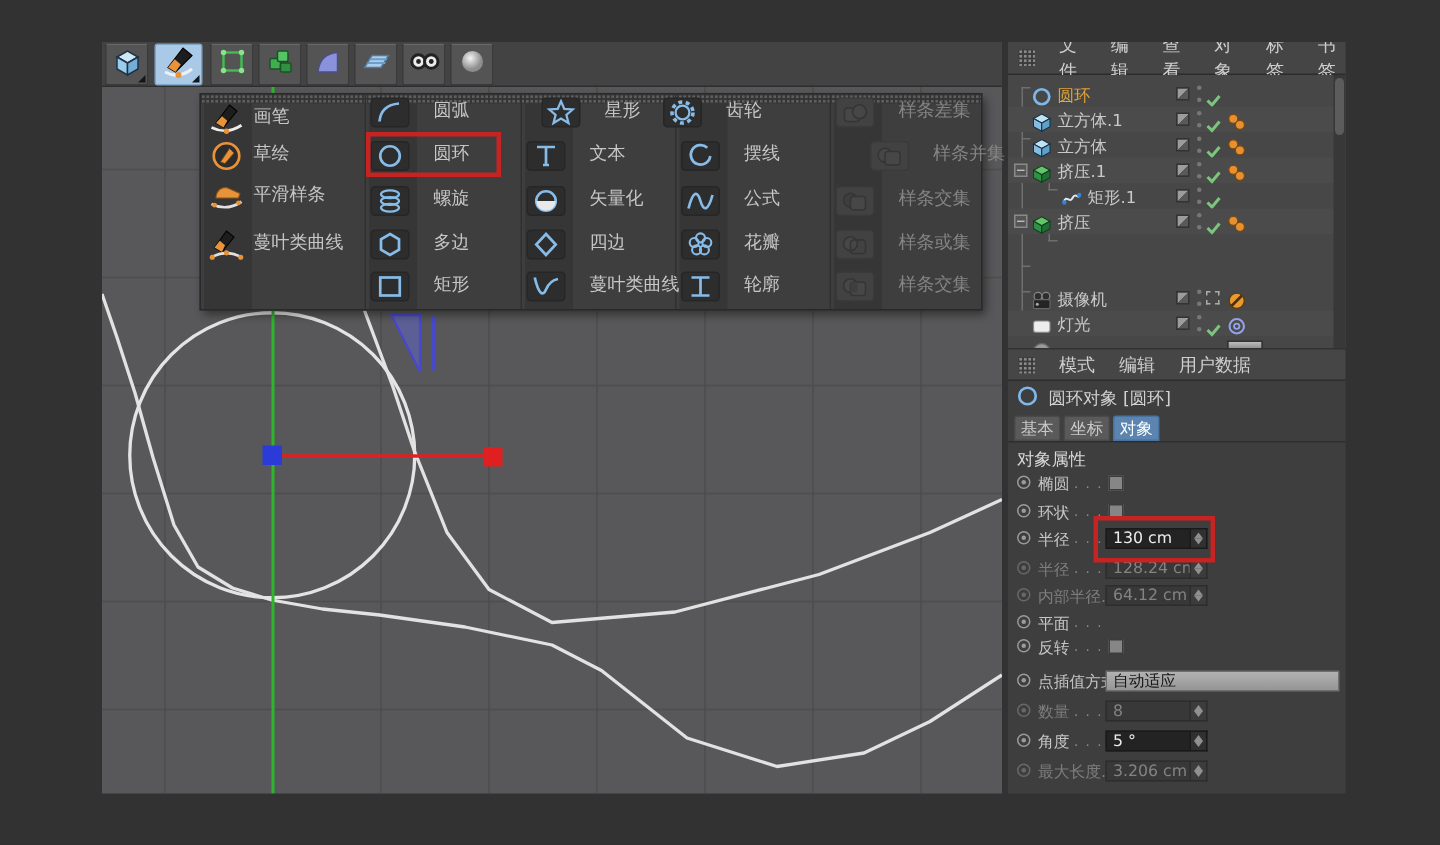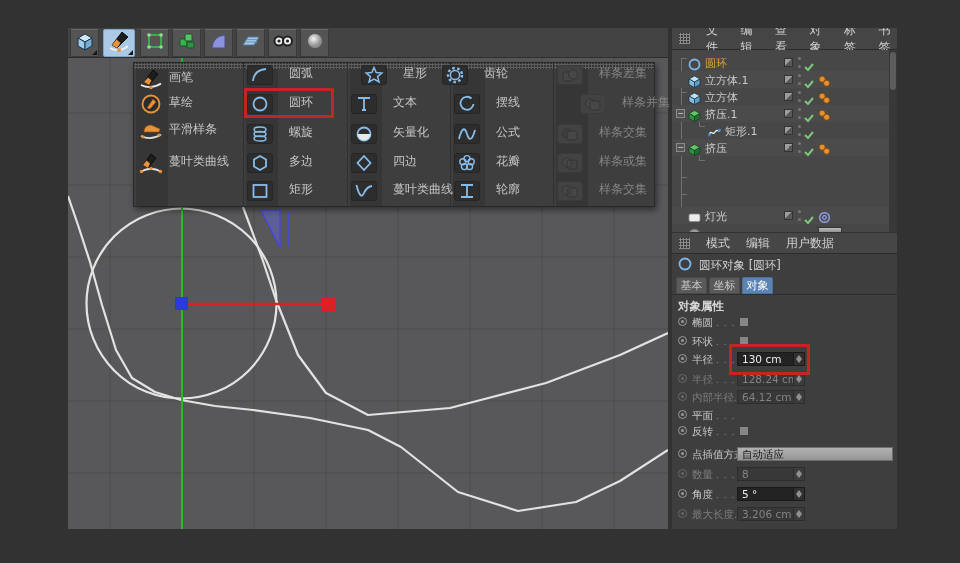--- a/index.html
+++ b/index.html
@@ -56,21 +56,21 @@
   #omsbtrack{left:217px;top:22px;width:8px;height:182px;background:#383838;}
 
   
   #am{left:672px;top:233px;width:225px;height:296px;background:#3e3e3e;overflow:hidden;}
   #ammenu{left:0;top:0;width:225px;height:21px;background:#464646;border-bottom:1px solid #2c2c2c;display:flex;align-items:center;gap:16px;padding-left:7px;}
   #amtitle{left:6px;top:24px;height:17px;display:flex;align-items:center;gap:7px;}
   #amtitle .ttl{font-size:11.5px;color:#d2d2d2;}
   .tab{position:absolute;top:44px;width:31px;height:17px;background:#5a5a5a;color:#c9c9c9;font-size:11px;display:flex;align-items:center;justify-content:center;border-radius:2px 2px 0 0;border:1px solid #494949;}
   .tab.on{background:#5b84b0;color:#fff;border-color:#49729e;}
   #amdiv{left:0;top:61px;width:225px;height:1px;background:#2e2e2e;}
-  #amsec{left:6px;top:66px;font-size:11.5px;font-weight:bold;color:#d8d8d8;}
+  #amsec{left:6px;top:66px;font-size:11.5px;font-weight:normal;color:#d8d8d8;}
   .arow{position:absolute;left:0;width:225px;height:17px;display:flex;align-items:center;}
   .akey{position:absolute;left:6px;top:3px;width:9px;height:9px;border:1.5px solid #9a9a9a;border-radius:50%;}
   .akey::after{content:"";position:absolute;left:2px;top:2px;width:3px;height:3px;border-radius:50%;background:#9a9a9a;}
   .albl{position:absolute;left:20px;font-size:10.5px;color:#c6c6c6;white-space:nowrap;}
   .aldr{position:absolute;left:0;font-size:9px;color:#8b8b8b;letter-spacing:1px;overflow:hidden;white-space:nowrap;}
   .afield{position:absolute;left:65px;top:1px;width:68px;height:14px;display:flex;}
   .aval{width:57px;height:14px;background:#232323;border:1px solid #1a1a1a;color:#ececec;font-size:10.5px;line-height:12px;padding-left:4px;white-space:nowrap;overflow:hidden;}
   .astep{width:11px;height:14px;background:#303030;border:1px solid #1a1a1a;border-left:none;position:relative;}
   .astep::before{content:"";position:absolute;left:2px;top:2px;border-left:3px solid transparent;border-right:3px solid transparent;border-bottom:4px solid #909090;}
   .astep::after{content:"";position:absolute;left:2px;bottom:2px;border-left:3px solid transparent;border-right:3px solid transparent;border-top:4px solid #909090;}
@@ -567,20 +567,39 @@
               <polyline points="1,5 4,8 9,2" stroke="#7cc57c" stroke-width="2" fill="none"></polyline>
             </svg></span>
         <span class="otag" style="left:146px"><svg width="13" height="13">
               <circle cx="4.2" cy="4.2" r="3" fill="#e89030" stroke="#7a4a10" stroke-width="0.8"></circle>
               <circle cx="8.6" cy="8.2" r="3" fill="#e89030" stroke="#7a4a10" stroke-width="0.8"></circle>
             </svg></span>
       </div>
 
 
 
+      <div class="orow" style="top:140px">
+        <span class="oicn" style="left:16px"><svg width="13" height="13">
+              <circle cx="4" cy="3.5" r="2.6" fill="#2e2e2e" stroke="#888" stroke-width="0.8"></circle>
+              <circle cx="9.3" cy="3.5" r="2.6" fill="#2e2e2e" stroke="#888" stroke-width="0.8"></circle>
+              <rect x="1" y="5.8" width="11" height="6" rx="1" fill="#252525" stroke="#666" stroke-width="0.8"></rect>
+              <circle cx="3.5" cy="8.8" r="1" fill="#aaa"></circle>
+            </svg></span>
+        <span class="onm" style="left:33px">摄像机</span>
+        <span class="lsq" style="left:112px"></span>
+        <span class="vdots" style="left:126px">
+            <i></i>
+            <i></i>
+          </span>
+        <span class="dashbox" style="left:132px"></span>
+        <span class="otag" style="left:146px"><svg width="13" height="13">
+              <circle cx="6.5" cy="6.5" r="5" fill="#e89a30" stroke="#5a3a0c" stroke-width="0.8"></circle>
+              <line x1="3" y1="10" x2="10" y2="3" stroke="#4a2f08" stroke-width="1.8"></line>
+            </svg></span>
+      </div>
 
       <div class="orow alt" style="top:157px">
         <span class="oicn" style="left:16px"><svg width="13" height="13">
               <rect x="1" y="3" width="11" height="7.5" rx="1.5" fill="#ededed" stroke="#8a8a8a" stroke-width="0.8"></rect>
             </svg></span>
         <span class="onm" style="left:33px">灯光</span>
         <span class="lsq" style="left:112px"></span>
         <span class="vdots" style="left:126px">
             <i></i>
             <i></i>

